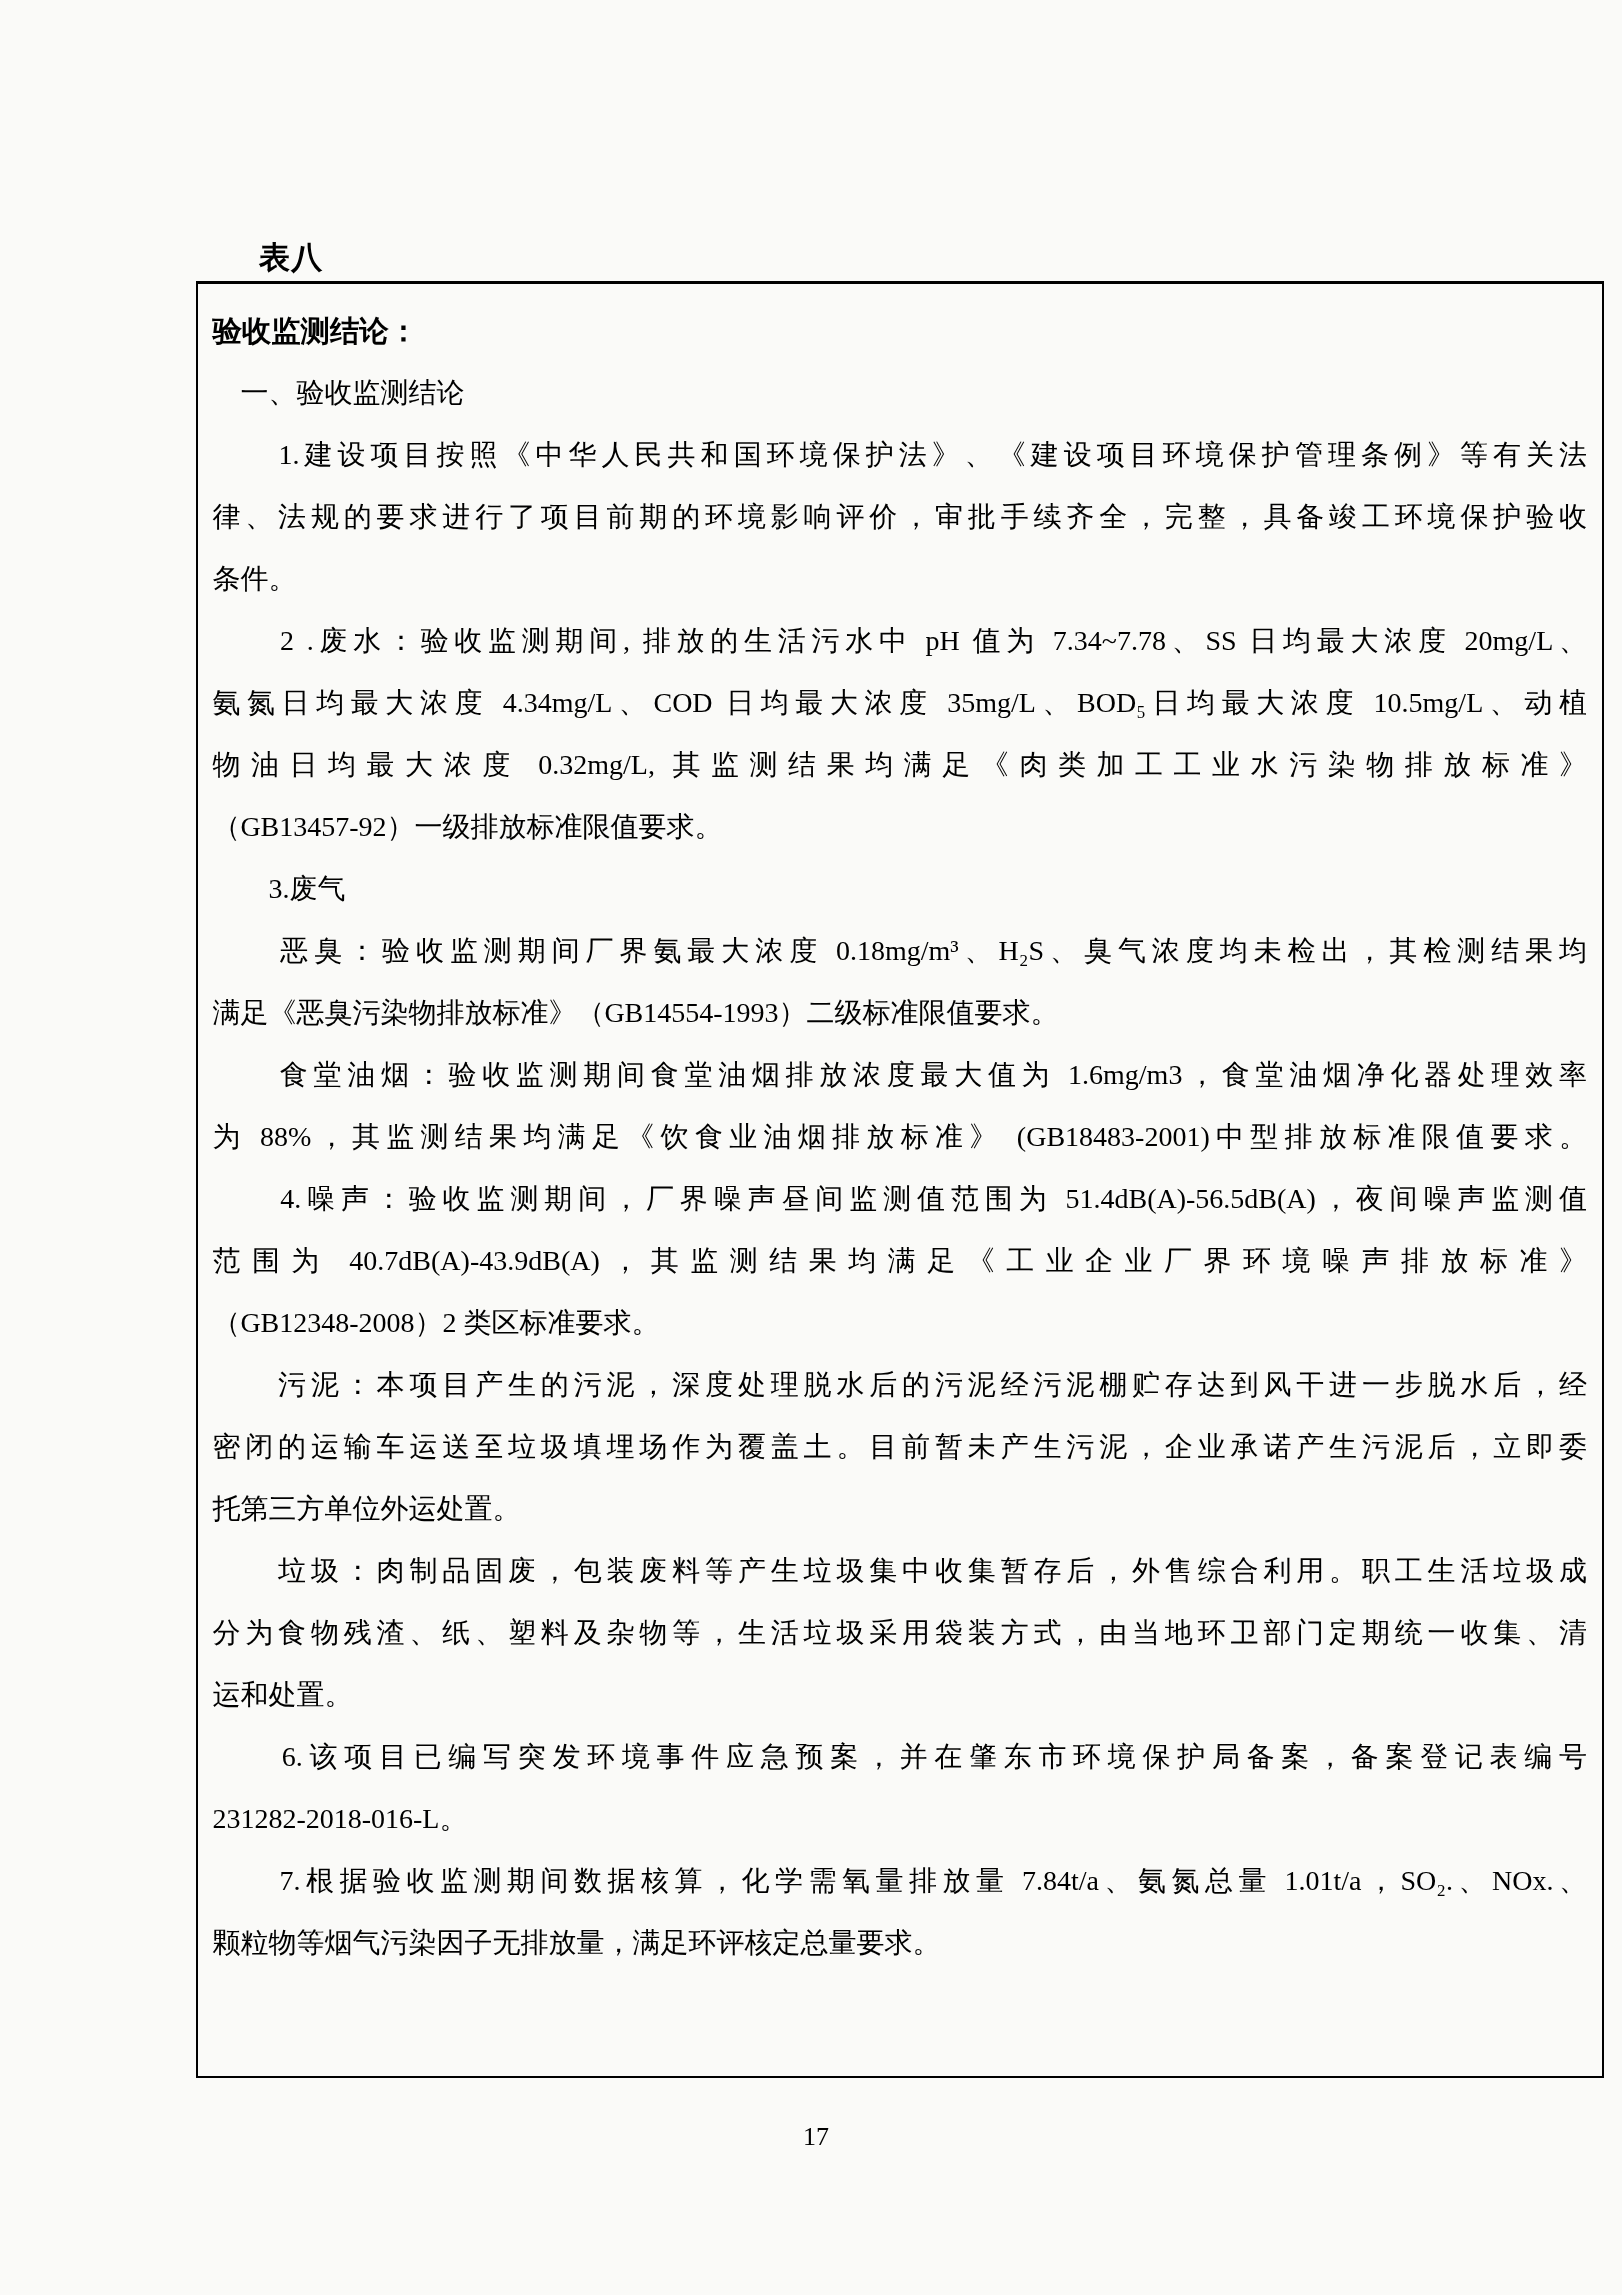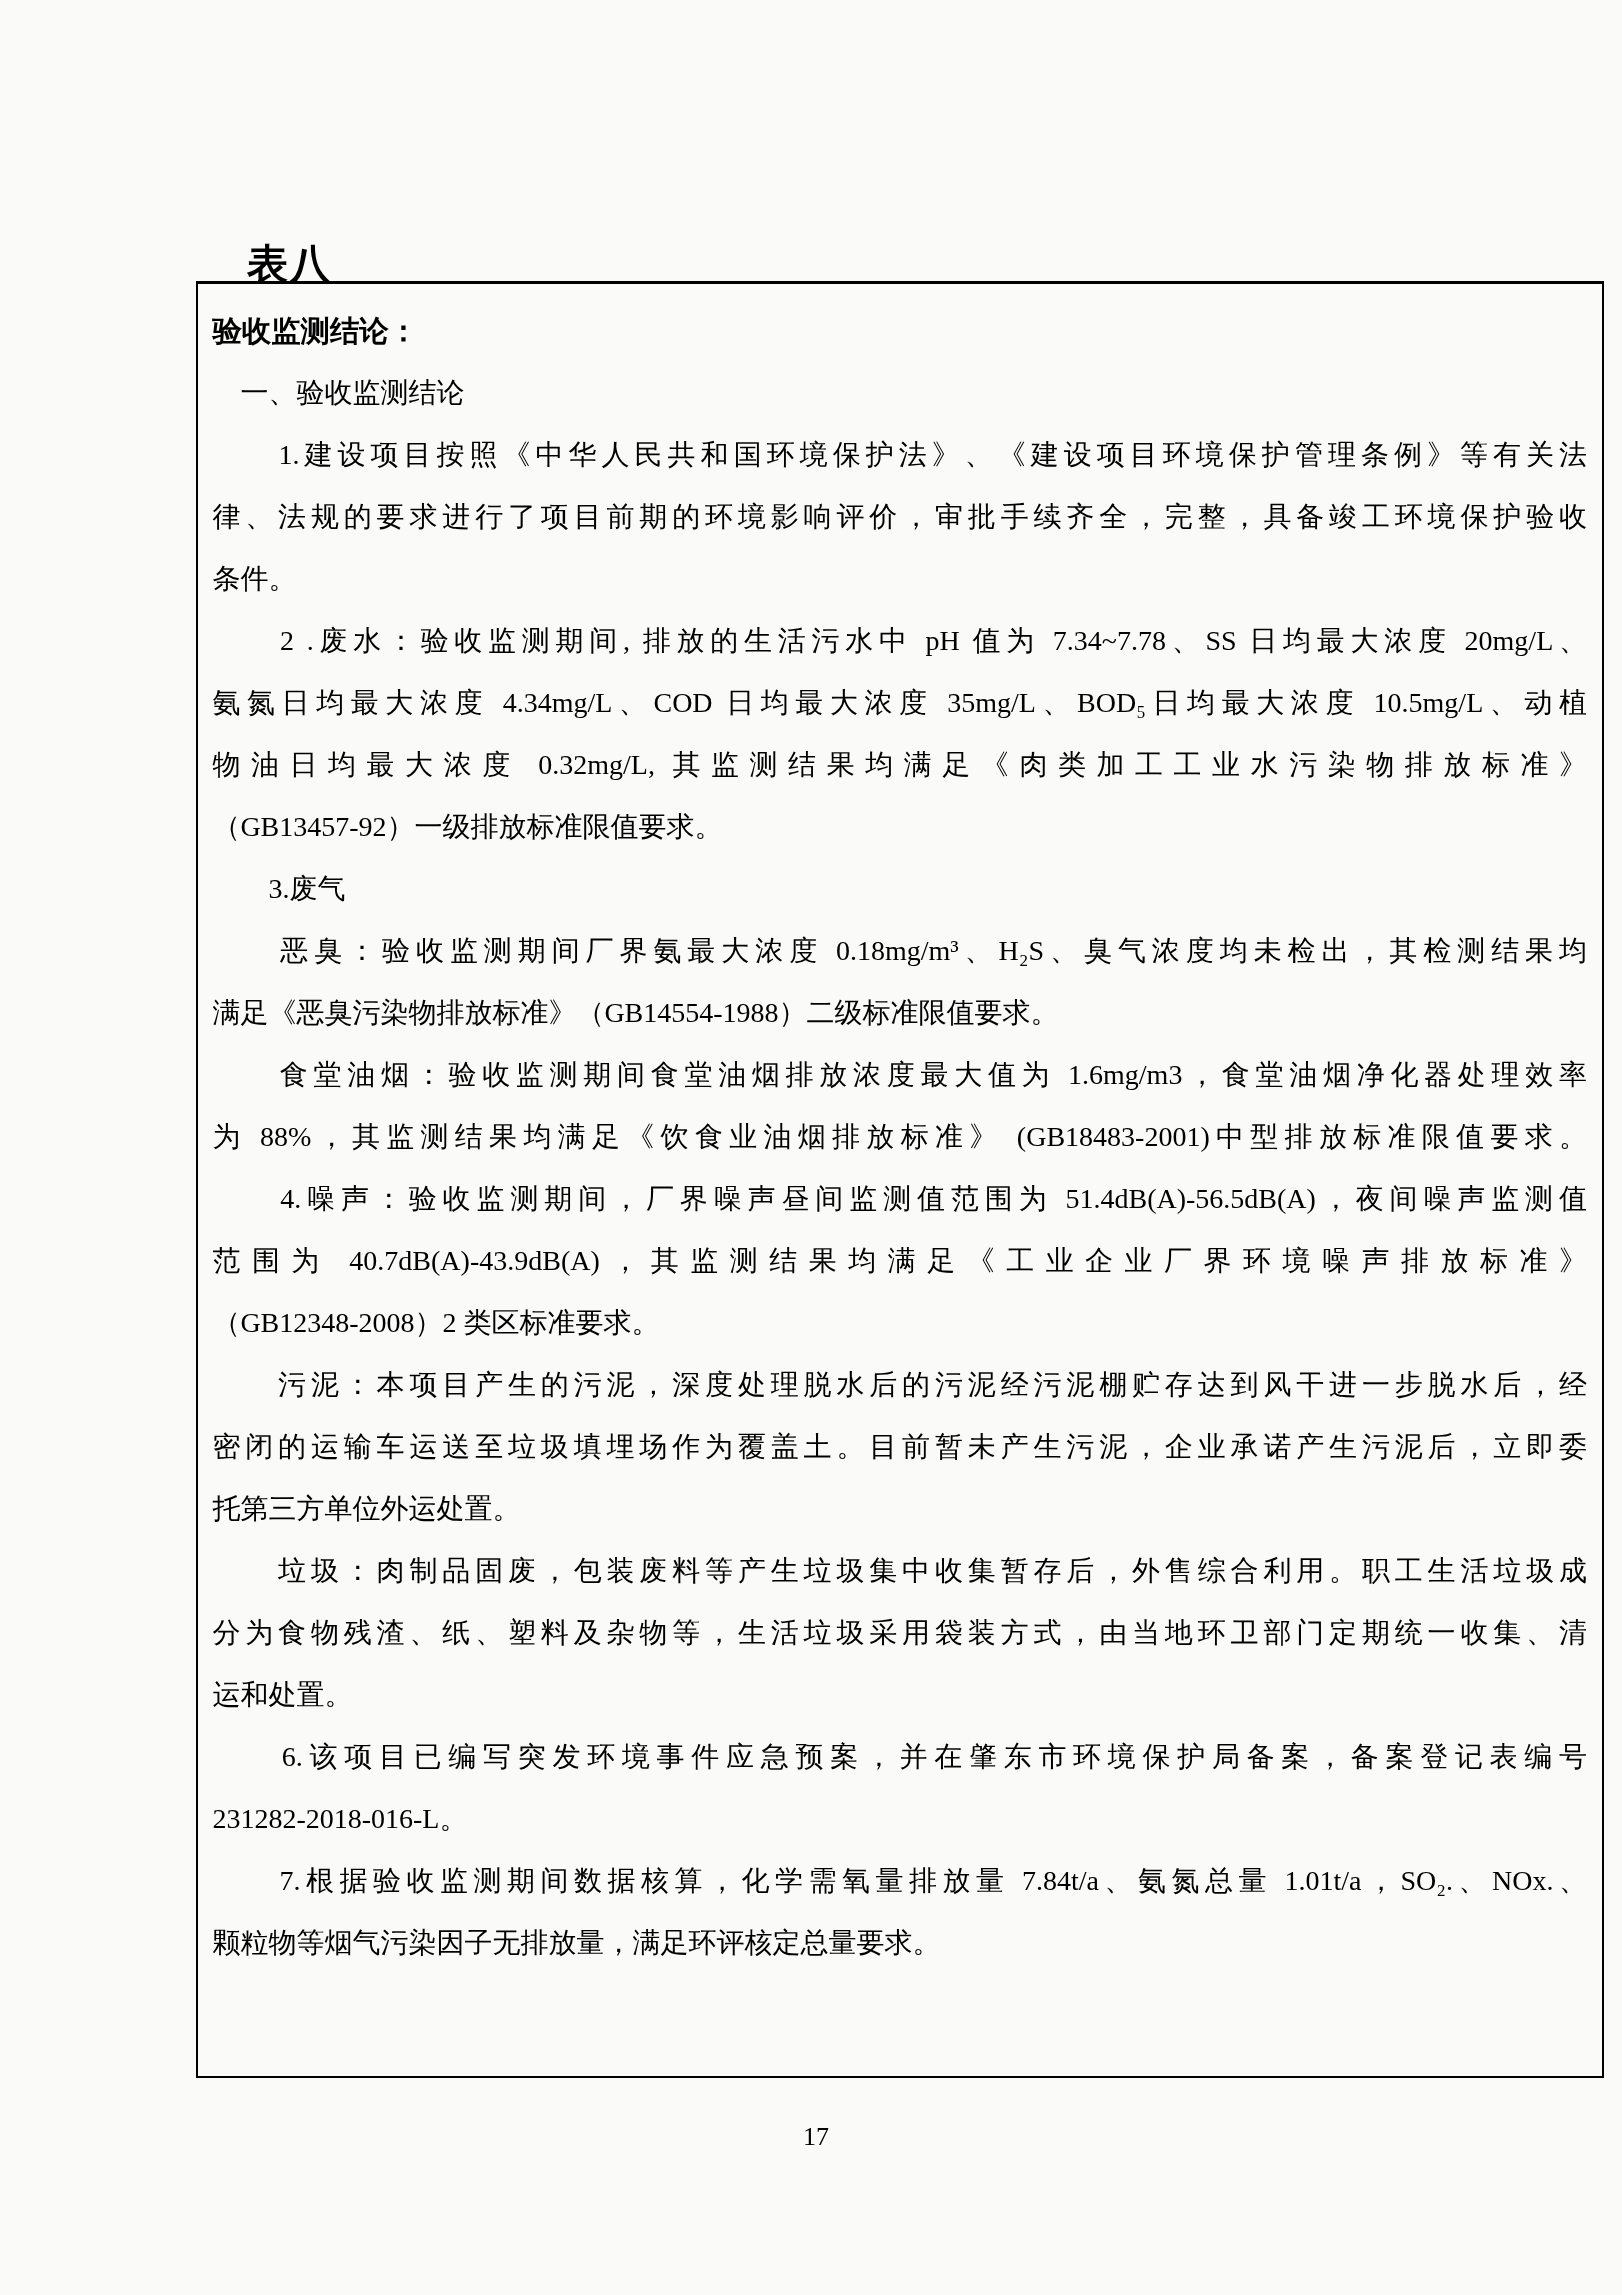--- a/index.html
+++ b/index.html
@@ -6,22 +6,22 @@
   .page{
     position:relative;
     width:1623px;height:2295px;
     background:#fafaf8;
     font-family:"Liberation Serif","DejaVu Serif",serif;
     color:#000;
     overflow:hidden;
   }
   .table-heading{
     position:absolute;
-    left:247px;top:237px;
-    font-size:41px;
+    left:259px;top:237px;
+    font-size:31px;
     font-weight:700;
     letter-spacing:1.3px;
     white-space:nowrap;
   }
   .box{
     position:absolute;
     left:196px;top:281px;
     width:1408px;height:1797px;
     box-sizing:border-box;
     border:2px solid #000;
@@ -67,21 +67,21 @@
         <div class="line">　一、验收监测结论</div>
         <div class="line j">　　1.建设项目按照《中华人民共和国环境保护法》、《建设项目环境保护管理条例》等有关法</div>
         <div class="line j">律、法规的要求进行了项目前期的环境影响评价，审批手续齐全，完整，具备竣工环境保护验收</div>
         <div class="line">条件。</div>
         <div class="line j">　　2 .废水：验收监测期间, 排放的生活污水中 pH 值为 7.34~7.78、SS 日均最大浓度 20mg/L、</div>
         <div class="line j">氨氮日均最大浓度 4.34mg/L、COD 日均最大浓度 35mg/L、BOD₅日均最大浓度 10.5mg/L、动植</div>
         <div class="line j">物油日均最大浓度 0.32mg/L, 其监测结果均满足《肉类加工工业水污染物排放标准》</div>
         <div class="line">（GB13457-92）一级排放标准限值要求。</div>
         <div class="line">　　3.废气</div>
         <div class="line j">　　恶臭：验收监测期间厂界氨最大浓度 0.18mg/m³、H₂S、臭气浓度均未检出，其检测结果均</div>
-        <div class="line">满足《恶臭污染物排放标准》（GB14554-1988）二级标准限值要求。</div>
+        <div class="line">满足《恶臭污染物排放标准》（GB14554-1993）二级标准限值要求。</div>
         <div class="line j">　　食堂油烟：验收监测期间食堂油烟排放浓度最大值为 1.6mg/m3，食堂油烟净化器处理效率</div>
         <div class="line j">为 88%，其监测结果均满足《饮食业油烟排放标准》 (GB18483-2001)中型排放标准限值要求。</div>
         <div class="line j">　　4.噪声：验收监测期间，厂界噪声昼间监测值范围为 51.4dB(A)-56.5dB(A)，夜间噪声监测值</div>
         <div class="line j">范围为 40.7dB(A)-43.9dB(A)，其监测结果均满足《工业企业厂界环境噪声排放标准》</div>
         <div class="line">（GB12348-2008）2 类区标准要求。</div>
         <div class="line j">　　污泥：本项目产生的污泥，深度处理脱水后的污泥经污泥棚贮存达到风干进一步脱水后，经</div>
         <div class="line j">密闭的运输车运送至垃圾填埋场作为覆盖土。目前暂未产生污泥，企业承诺产生污泥后，立即委</div>
         <div class="line">托第三方单位外运处置。</div>
         <div class="line j">　　垃圾：肉制品固废，包装废料等产生垃圾集中收集暂存后，外售综合利用。职工生活垃圾成</div>
         <div class="line j">分为食物残渣、纸、塑料及杂物等，生活垃圾采用袋装方式，由当地环卫部门定期统一收集、清</div>

